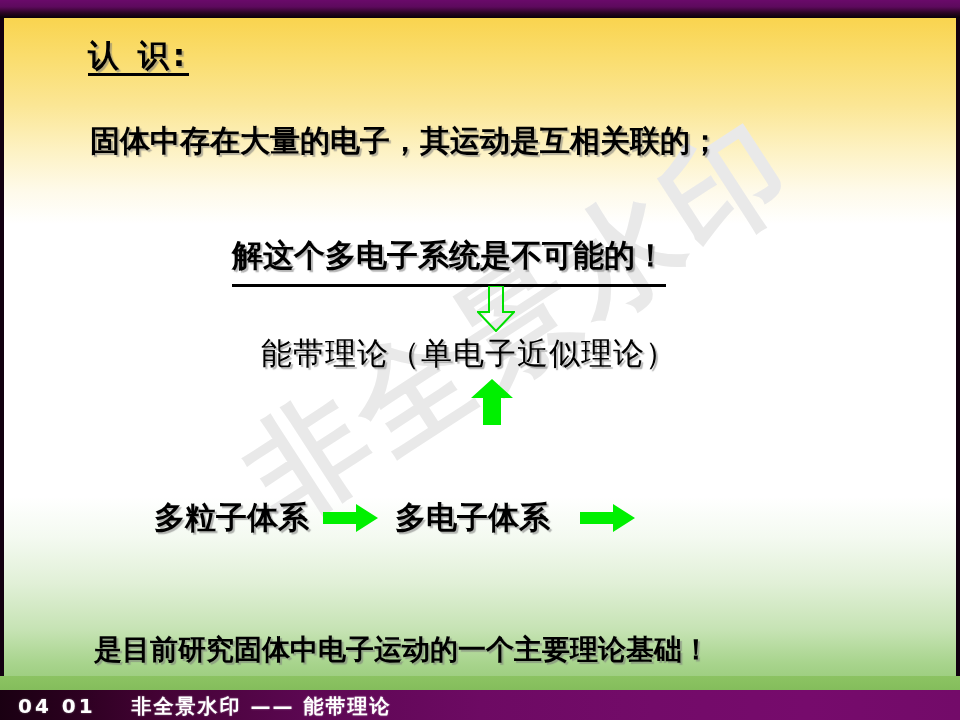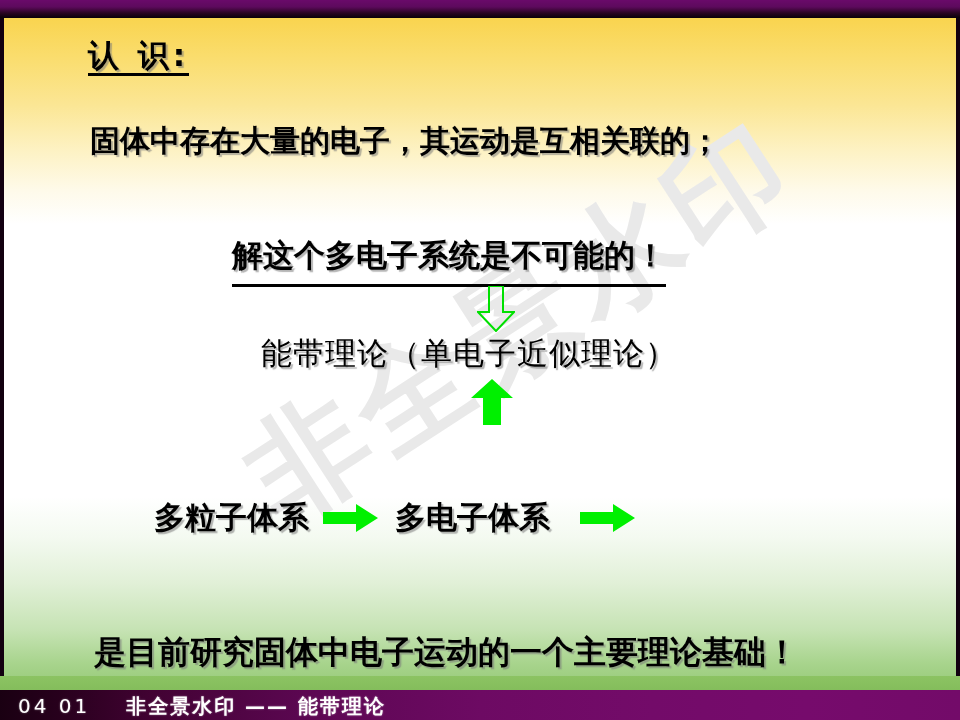--- a/index.html
+++ b/index.html
@@ -157,21 +157,21 @@
     display: flex;
     align-items: center;
     gap: 0px;
   }
   .chain-gap1 { width: 14px; }
   .chain-gap2 { width: 16px; }
   .chain-gap3 { width: 30px; }
   .chain-gap4 { width: 8px; }
 
   .l-foot1 { left: 90px; top: 578px; font-size: 30px; font-weight: 700; }
-  .l-foot2 { left: 90px; top: 618px; font-size: 32px; font-weight: 700; }
+  .l-foot2 { left: 90px; top: 618px; font-size: 28px; font-weight: 700; }
 
   
   .arrow-down-hollow {
     position: absolute;
     left: 473px;
     top: 268px;
     width: 38px;
     height: 46px;
   }
   .arrow-up-solid {
@@ -215,21 +215,21 @@
     font-family: "DejaVu Sans", "Liberation Sans", sans-serif;
     font-size: 20px;
     font-weight: 700;
     color: #ffffff;
     letter-spacing: 2px;
     white-space: nowrap;
     z-index: 8;
     text-shadow: 0 0 2px rgba(255,255,255,0.45);
   }
   .footer-num {
-    font-weight: 400;
+    font-weight: 700;
     letter-spacing: 3px;
   }
 
   
   .edge-left, .edge-right {
     position: absolute;
     top: 18px;
     width: 4px;
     height: 665px;
     background: #120010;

